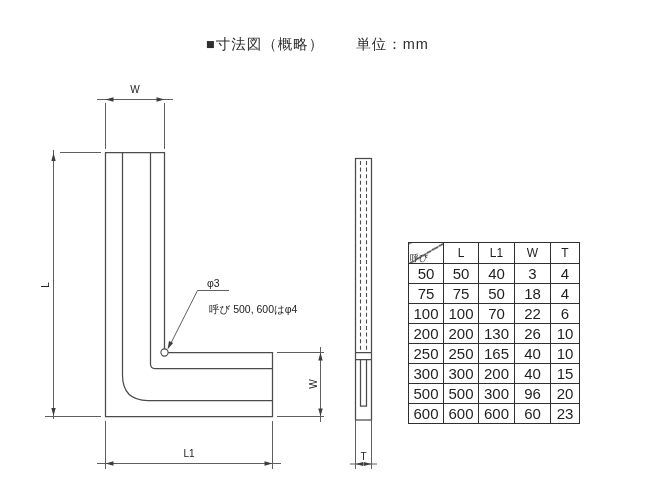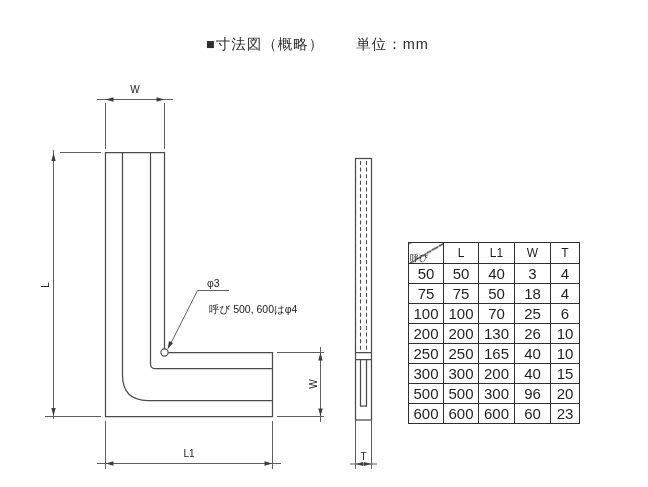--- a/index.html
+++ b/index.html
@@ -151,21 +151,21 @@
           <td>75</td>
           <td>75</td>
           <td>50</td>
           <td>18</td>
           <td>4</td>
         </tr>
         <tr>
           <td>100</td>
           <td>100</td>
           <td>70</td>
-          <td>25</td>
+          <td>22</td>
           <td>6</td>
         </tr>
         <tr>
           <td>200</td>
           <td>200</td>
           <td>130</td>
           <td>26</td>
           <td>10</td>
         </tr>
         <tr>

